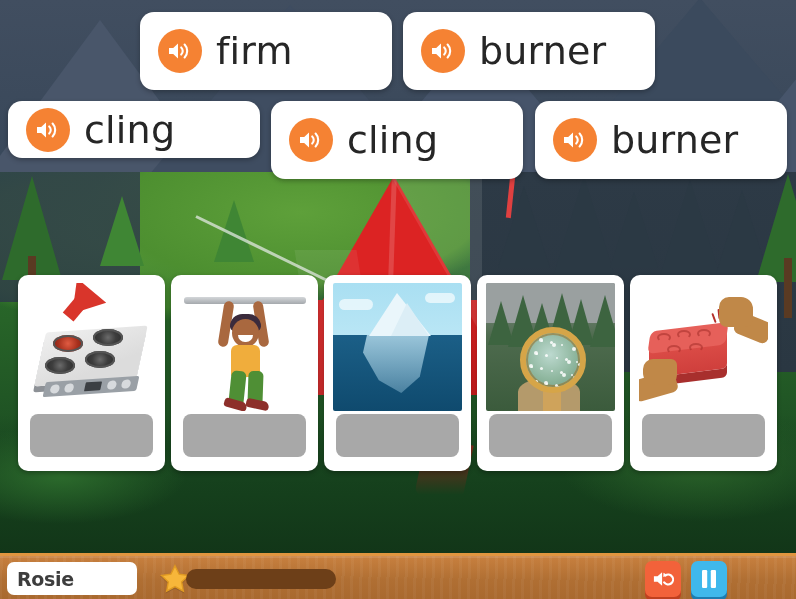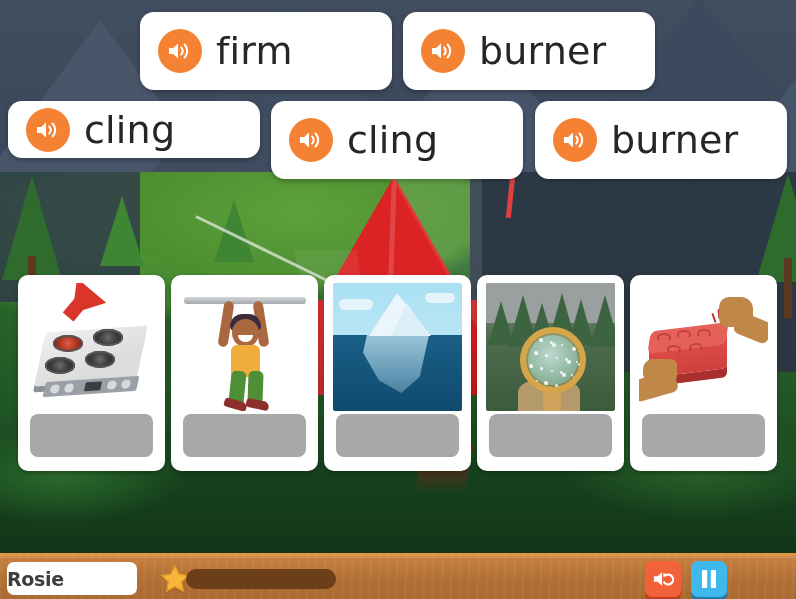--- a/index.html
+++ b/index.html
@@ -322,21 +322,21 @@
       repeating-linear-gradient(92deg, rgba(255,255,255,.045) 0 3px, rgba(0,0,0,0) 3px 9px),
       linear-gradient(180deg, #c8803f 0%, #b06f33 55%, #a9692f 100%);
     border-top: 3px solid #e0953f;
   }
   .name-box {
     position: absolute; left: 7px; top: 6px;
     width: 130px; height: 33px;
     background: #ffffff;
     border-radius: 7px;
     display: flex; align-items: center;
-    padding-left: 0;
+    padding-left: 10px;
   }
   .name-text {
     font-family: "DejaVu Sans", sans-serif;
     font-weight: 700;
     font-size: 19px;
     color: #3d3d3d;
     letter-spacing: -.3px;
   }
   .prog-track {
     position: absolute; left: 186px; top: 13px;

